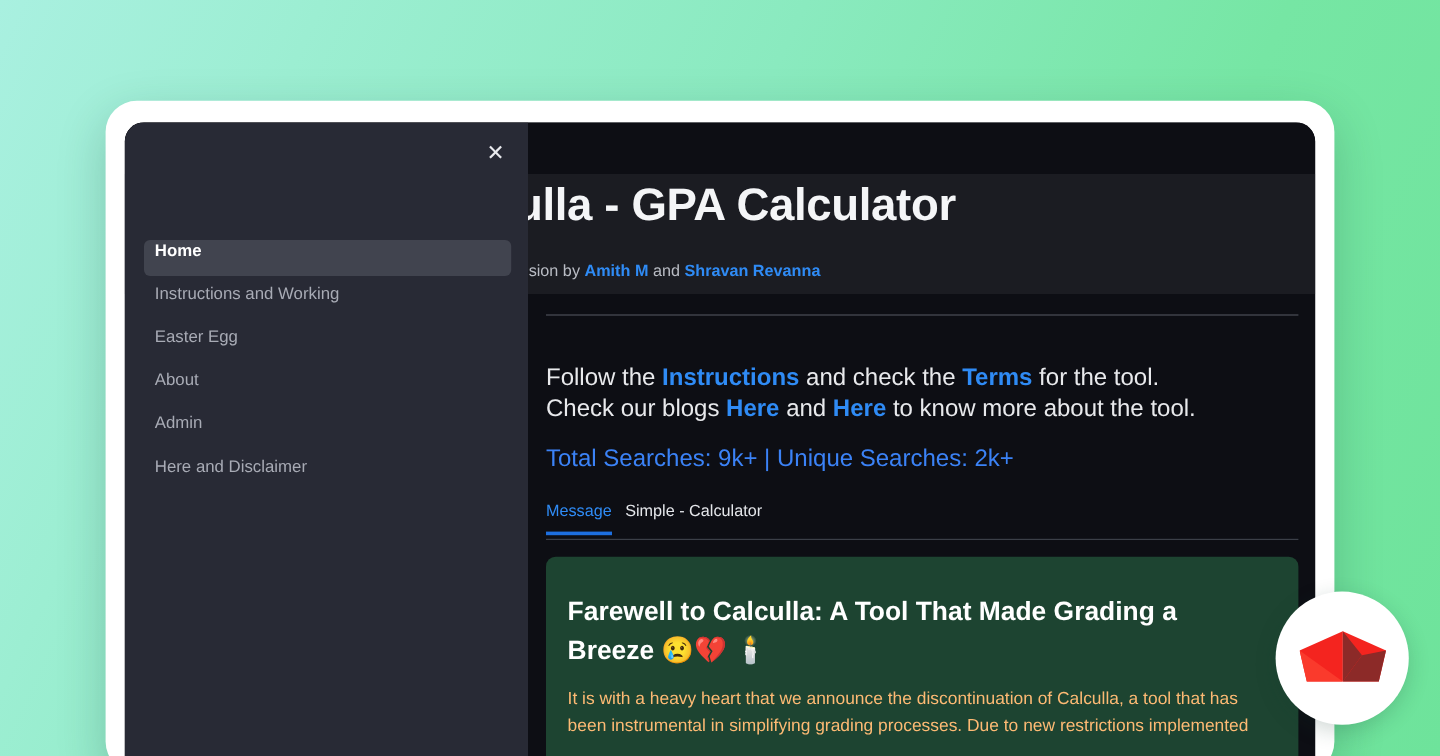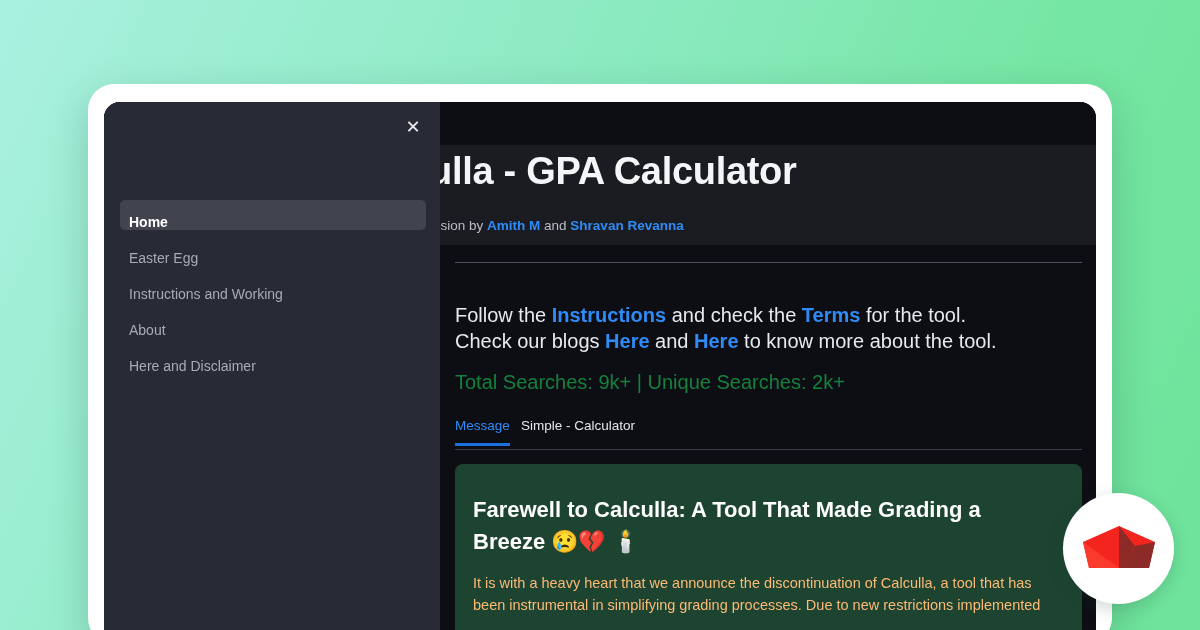--- a/index.html
+++ b/index.html
@@ -92,21 +92,21 @@
     color: #e8e9ec;
     white-space: nowrap;
   }
   .info-line a, .info-line .lnk {
     color: #2f8bf5;
     font-weight: bold;
     text-decoration: none;
   }
   #info-line-1 { top: 202px; }
   #info-line-2 { top: 228px; }
-  #stats-line  { top: 269px; color: #15803d; }
+  #stats-line  { top: 269px; color: #3b82f6; }
 
   
   #tab-bar {
     position: absolute;
     left: 351px;
     right: 14px;
     top: 316px;
     height: 32px;
     border-bottom: 1px solid #3b3f48;
   }
@@ -189,21 +189,21 @@
   #nav-list {
     position: absolute;
     left: 16px;
     right: 14px;
     top: 98px;
     list-style: none;
   }
   .nav-item {
     height: 30px;
     display: flex;
-    align-items: flex-end;
+    align-items: flex-start;
     padding: 0 9px;
     border-radius: 5px;
     font-size: 14px;
     color: #a8abb5;
     margin-bottom: 6px;
     cursor: pointer;
   }
   .nav-item.active {
     background: #41444f;
     color: #ffffff;
@@ -267,27 +267,30 @@
     </div>
   </div>
 
   <nav id="nav-drawer">
     <button id="drawer-close-button">✕</button>
     <ul id="nav-list">
       <li class="nav-item active">
         <span>Home</span>
       </li>
       <li class="nav-item">
+        <span>Instructions and Working</span>
+      </li>
+      <li class="nav-item">
         <span>Easter Egg</span>
       </li>
       <li class="nav-item">
-        <span>Instructions and Working</span>
-      </li>
-      <li class="nav-item">
         <span>About</span>
+      </li>
+      <li class="nav-item">
+        <span>Admin</span>
       </li>
       <li class="nav-item">
         <span>Here and Disclaimer</span>
       </li>
     </ul>
   </nav>
 </div>
 
 <div id="brand-logo">
   <svg width="72" height="50" viewBox="0 0 72 50">

